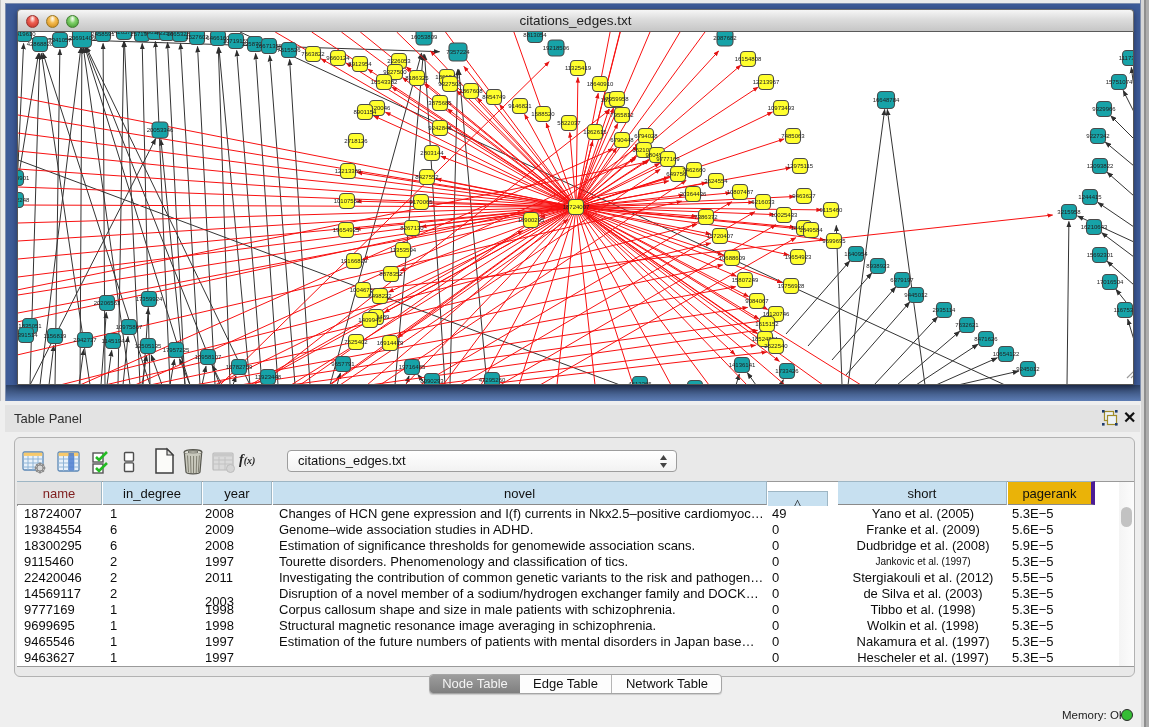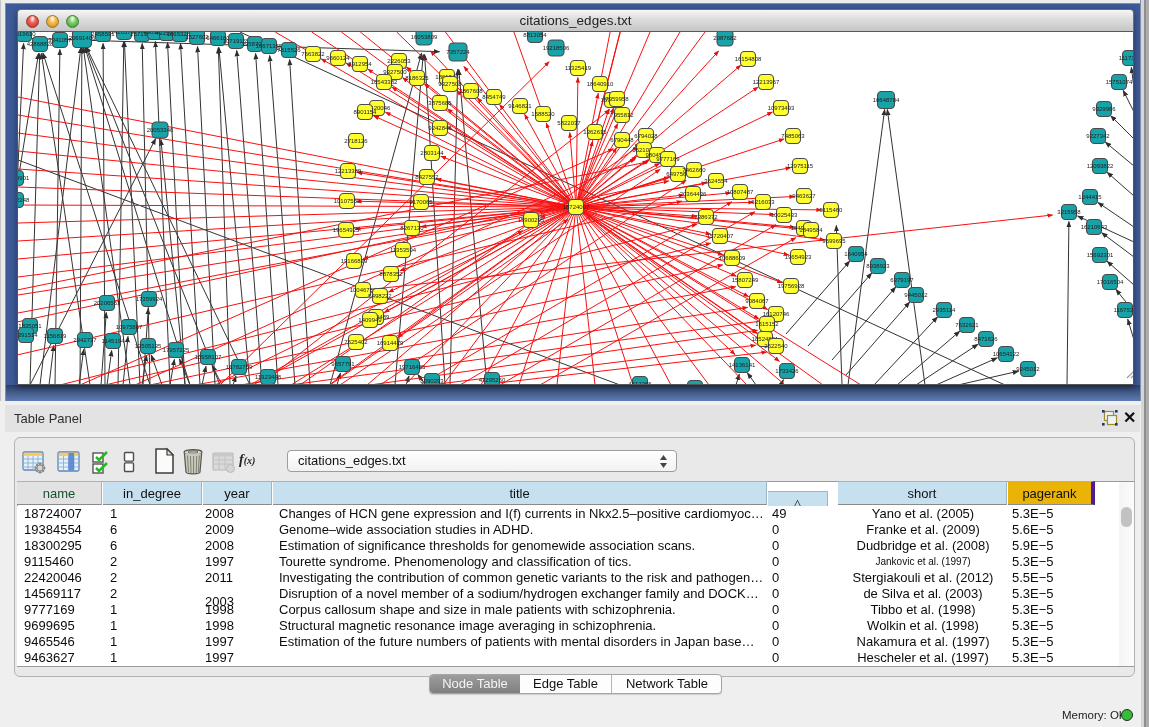--- a/index.html
+++ b/index.html
@@ -900,24 +900,24 @@
 <div style="position:absolute;left:239px;top:452px;font-style:italic;font-weight:bold;font-size:14px;font-family:'Liberation Serif',serif;color:#222">f<span style="font-size:10px">(x)</span></div>
 
 <div class="abs" style="left:287px;top:450px;width:390px;height:22px;background:linear-gradient(#ffffff,#f2f2f2);border:1px solid #9d9d9d;border-radius:4px;font-size:13px;line-height:20px;color:#111;padding-left:10px">citations_edges.txt
   <svg class="abs" style="right:8px;top:3px" width="9" height="15" viewBox="0 0 9 15">
       <path d="M4.5 1 L8 6 H1 z" fill="#444"></path>
       <path d="M4.5 14 L1 9 H8 z" fill="#444"></path>
     </svg>
 </div>
 
 <div class="abs" style="left:17px;top:481px;width:1117px;height:186px;background:#fff;border:1px solid #9a9a9a"></div>
-<div style="position:absolute;left:17px;top:481px;width:85px;height:24px;background:#e2e2e2;border-right:1px solid #9eb6c4;border-bottom:1px solid #8a8a8a;border-top:1px solid #9eb6c4;text-align:center;line-height:24px;font-size:13px;color:#14532d">name</div>
+<div style="position:absolute;left:17px;top:481px;width:85px;height:24px;background:#e2e2e2;border-right:1px solid #9eb6c4;border-bottom:1px solid #8a8a8a;border-top:1px solid #9eb6c4;text-align:center;line-height:24px;font-size:13px;color:#7f1d1d">name</div>
 <div style="position:absolute;left:103px;top:481px;width:99px;height:24px;background:#c7e0f0;border-right:1px solid #9eb6c4;border-bottom:1px solid #8a8a8a;border-top:1px solid #9eb6c4;text-align:center;line-height:24px;font-size:13px;color:#111">in_degree</div>
 <div style="position:absolute;left:203px;top:481px;width:69px;height:24px;background:#c7e0f0;border-right:1px solid #9eb6c4;border-bottom:1px solid #8a8a8a;border-top:1px solid #9eb6c4;text-align:center;line-height:24px;font-size:13px;color:#111">year</div>
-<div style="position:absolute;left:273px;top:481px;width:494px;height:24px;background:#c7e0f0;border-right:1px solid #9eb6c4;border-bottom:1px solid #8a8a8a;border-top:1px solid #9eb6c4;text-align:center;line-height:24px;font-size:13px;color:#111">title</div>
+<div style="position:absolute;left:273px;top:481px;width:494px;height:24px;background:#c7e0f0;border-right:1px solid #9eb6c4;border-bottom:1px solid #8a8a8a;border-top:1px solid #9eb6c4;text-align:center;line-height:24px;font-size:13px;color:#111">novel</div>
 <div style="position:absolute;left:768px;top:491px;width:60px;height:24px;background:#c7e0f0;border-right:1px solid #9eb6c4;border-bottom:1px solid #8a8a8a;border-top:1px solid #9eb6c4;text-align:center;line-height:24px;font-size:13px;color:#111">△ out_de…</div>
 <div style="position:absolute;left:838px;top:481px;width:169px;height:24px;background:#c7e0f0;border-right:1px solid #9eb6c4;border-bottom:1px solid #8a8a8a;border-top:1px solid #9eb6c4;text-align:center;line-height:24px;font-size:13px;color:#111">short</div>
 <div style="position:absolute;left:1008px;top:481px;width:87px;height:24px;background:#eab308;border-right:4px solid #4c1d95;border-bottom:1px solid #8a8a8a;border-top:1px solid #9eb6c4;text-align:center;line-height:24px;font-size:13px;color:#111">pagerank</div>
 <div class="abs" style="left:17px;top:506px;width:1100px;height:160px;background:#fff;overflow:hidden">
     <div style="position:absolute;left:0;top:0px;width:1102px;height:16px;line-height:16px;color:#0c0c0c">
       <div style="position:absolute;left:7px;top:0;font-size:13px">18724007</div>
       <div style="position:absolute;left:93px;top:0;font-size:13px">1</div>
       <div style="position:absolute;left:188px;top:0;font-size:13px">2008</div>
       <div style="position:absolute;left:262px;top:0;font-size:13px;white-space:nowrap">Changes of HCN gene expression and I(f) currents in Nkx2.5–positive cardiomyoc…</div>
       <div style="position:absolute;left:755px;top:0;font-size:13px">49</div>
@@ -939,21 +939,21 @@
       <div style="position:absolute;left:188px;top:0;font-size:13px">2008</div>
       <div style="position:absolute;left:262px;top:0;font-size:13px;white-space:nowrap">Estimation of significance thresholds for genomewide association scans.</div>
       <div style="position:absolute;left:755px;top:0;font-size:13px">0</div>
       <div style="position:absolute;left:821px;top:0;width:170px;text-align:center;font-size:13px;white-space:nowrap">Dudbridge et al. (2008)</div>
       <div style="position:absolute;left:995px;top:0;font-size:13px">5.9E−5</div>
     </div>
     <div style="position:absolute;left:0;top:48px;width:1102px;height:16px;line-height:16px;color:#0c0c0c">
       <div style="position:absolute;left:7px;top:0;font-size:13px">9115460</div>
       <div style="position:absolute;left:93px;top:0;font-size:13px">2</div>
       <div style="position:absolute;left:188px;top:0;font-size:13px">1997</div>
-      <div style="position:absolute;left:262px;top:0;font-size:13px;white-space:nowrap">Tourette syndrome. Phenomenology and classification of tics.</div>
+      <div style="position:absolute;left:262px;top:0;font-size:13px;white-space:nowrap">Tourette disorders. Phenomenology and classification of tics.</div>
       <div style="position:absolute;left:755px;top:0;font-size:13px">0</div>
       <div style="position:absolute;left:821px;top:0;width:170px;text-align:center;font-size:10px;white-space:nowrap">Jankovic et al. (1997)</div>
       <div style="position:absolute;left:995px;top:0;font-size:13px">5.3E−5</div>
     </div>
     <div style="position:absolute;left:0;top:64px;width:1102px;height:16px;line-height:16px;color:#0c0c0c">
       <div style="position:absolute;left:7px;top:0;font-size:13px">22420046</div>
       <div style="position:absolute;left:93px;top:0;font-size:13px">2</div>
       <div style="position:absolute;left:188px;top:0;font-size:13px">2011</div>
       <div style="position:absolute;left:262px;top:0;font-size:13px;white-space:nowrap">Investigating the contribution of common genetic variants to the risk and pathogen…</div>
       <div style="position:absolute;left:755px;top:0;font-size:13px">0</div>

